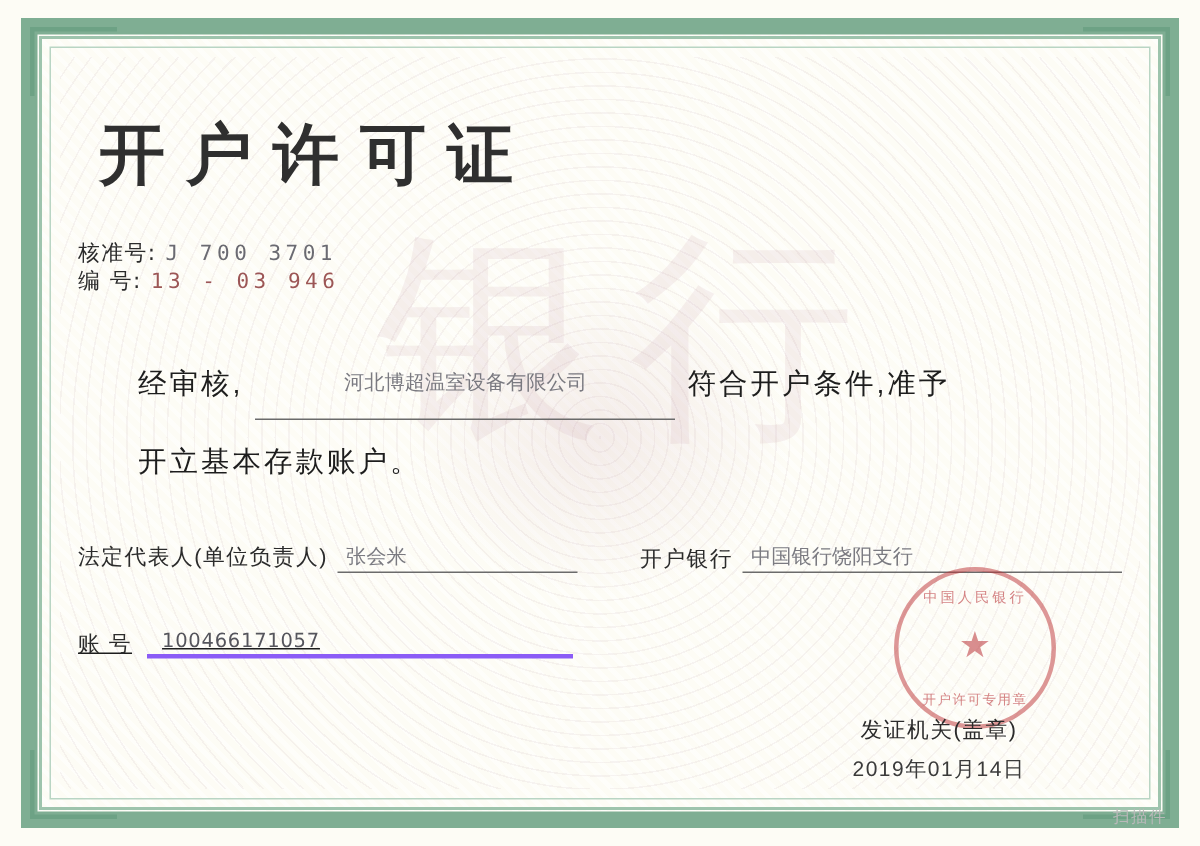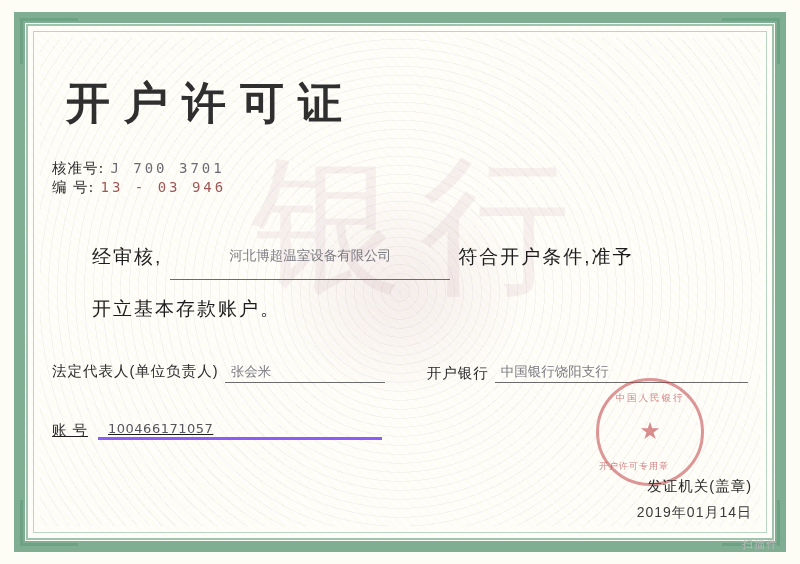--- a/index.html
+++ b/index.html
@@ -215,21 +215,21 @@
     color: #55555c;
     letter-spacing: .5px;
   }
 
   
   .issuer {
     position: absolute;
     right: 48px;
     bottom: 42px;
     width: 252px;
-    text-align: right;
+    text-align: center;
     color: #2b2b2b;
   }
   .issuer-line {
     font-size: 14.5px;
     letter-spacing: 1px;
     margin-bottom: 8px;
   }
   .issuer-date {
     font-size: 14px;
     letter-spacing: 1px;
@@ -263,20 +263,21 @@
     font-size: 9.5px;
     letter-spacing: 2px;
     text-align: center;
   }
   .seal .seal-bottom {
     position: absolute;
     left: 0; right: 0;
     bottom: 10px;
     font-size: 9px;
     letter-spacing: 1px;
+    text-align: center;
   }
   .scan-mark {
     position: absolute;
     right: 22px;
     bottom: 12px;
     font-size: 11px;
     color: #b9b9b9;
     letter-spacing: 1px;
   }
 </style>

